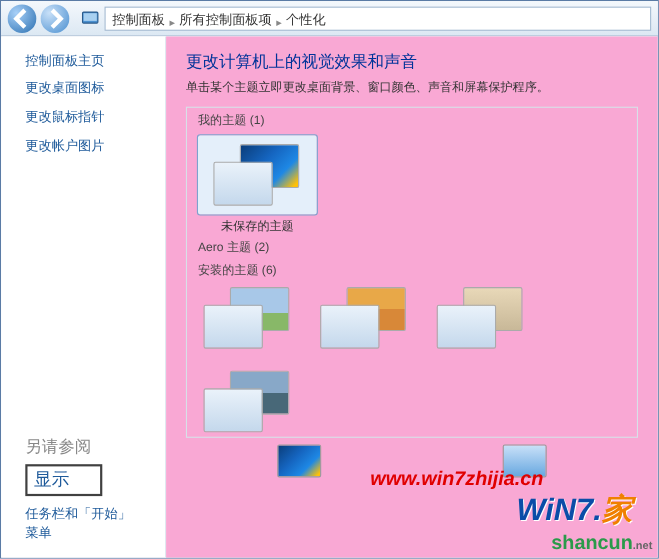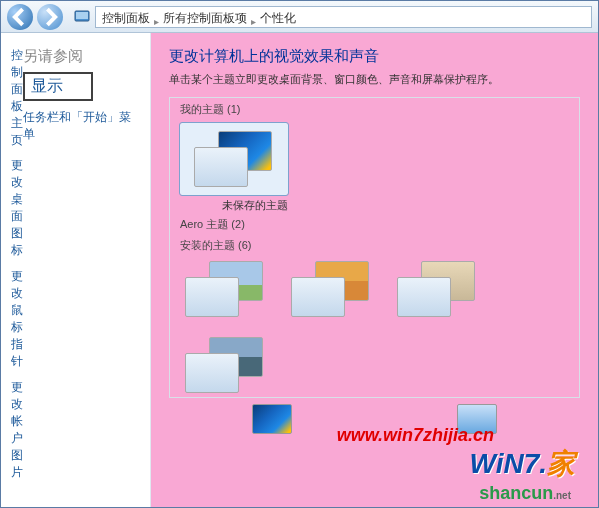--- a/index.html
+++ b/index.html
@@ -10,37 +10,37 @@
   .toolbar { height: 32px; background: linear-gradient(#f4f8fc, #dce8f3); border-bottom: 1px solid #b0c4d8; display: flex; align-items: center; padding: 0 6px; gap: 4px; }
   .nav-btn { width: 26px; height: 26px; border-radius: 50%; background: radial-gradient(circle at 30% 30%, #c8e0f8, #4a8fd0); display: flex; align-items: center; justify-content: center; color: #fff; font-size: 13px; cursor: pointer; }
   .nav-btn.back { background: radial-gradient(circle at 30% 30%, #a8d0f8, #2a6fb0); }
   .addr-icon { width: 18px; height: 18px; display: flex; align-items: center; justify-content: center; margin-left: 6px; }
   .addr-icon svg { width: 16px; height: 16px; }
   .breadcrumb { flex: 1; background: #fff; border: 1px solid #a0b8d0; height: 22px; display: flex; align-items: flex-end; padding: 0 6px; font-size: 12px; color: #333; }
   .bc-sep { margin: 0 4px; color: #888; font-size: 10px; }
   
   .content { flex: 1; display: flex; overflow: hidden; }
   
-  .sidebar { width: 150px; background: #fff; padding: 14px 10px; border-right: 1px solid #e0e8f0; display: flex; }
+  .sidebar { width: 150px; background: #fff; padding: 14px 22px; border-right: 1px solid #e0e8f0; display: flex; flex-direction: column; }
   .sidebar-top { flex: 1; }
   .sb-heading { font-size: 12px; color: #1e5a9a; margin-bottom: 8px; }
   .sb-link { font-size: 12px; color: #1e5a9a; margin: 5px 0 9px; cursor: pointer; display: block; }
   .sb-bottom { }
   .sb-muted { font-size: 15px; color: #888; margin-bottom: 6px; }
   .sb-hl { display: inline-block; border: 2px solid #404040; padding: 2px 28px 2px 6px; font-size: 16px; color: #1e5a9a; cursor: pointer; }
   .sb-last { font-size: 12px; color: #1e5a9a; margin-top: 8px; cursor: pointer; }
   
   .main { flex: 1; background: #f9a8d4; padding: 14px 18px; overflow: hidden; }
   .main-title { font-size: 15px; color: #003399; margin-bottom: 6px; }
   .main-sub { font-size: 11px; color: #333; margin-bottom: 10px; }
   
   .theme-box { border: 1px solid #d8e0e8; padding: 0 10px 2px; }
   .group-label { font-size: 11px; color: #444; margin: 4px 0 6px; }
   .themes-row { display: flex; gap: 16px; flex-wrap: wrap; }
-  .theme { width: 108px; text-align: right; cursor: pointer; }
+  .theme { width: 108px; text-align: center; cursor: pointer; }
   .theme.small { width: 90px; }
   .theme.selected .thumb-wrapper { outline: 1px solid #7da2ce; background: #e4effa; }
   .thumb-wrapper { padding: 6px; border-radius: 2px; }
   .thumb { position: relative; width: 80px; height: 60px; margin: 0 auto; }
   .thumb.stacked .layer { position: absolute; width: 54px; height: 40px; border: 1px solid #aaa; border-radius: 2px; }
   .thumb.stacked .l1 { left: 0; top: 18px; background: linear-gradient(#eaf2fa, #c4d8ec); z-index: 2; }
   .thumb.stacked .l2 { left: 24px; top: 2px; z-index: 1; }
   .win7-wall { background: linear-gradient(135deg, #0a3d7a 0%, #1565c0 40%, #1e88e5 70%, #ffc107 95%); }
   .landscape { background: linear-gradient(#a8c8e8 60%, #88b868 60%); }
   .autumn { background: linear-gradient(#e8a848 50%, #d88838 50%); }
@@ -49,21 +49,21 @@
   .china { background: linear-gradient(#e8d8b8, #d8c8a8); }
   .theme-label { font-size: 11px; color: #333; margin-top: 3px; white-space: nowrap; }
   
   .bottom-row { display: flex; justify-content: space-around; margin-top: 6px; }
   .setting-item { text-align: center; font-size: 11px; color: #1e5a9a; cursor: pointer; width: 90px; }
   .setting-icon { width: 40px; height: 30px; margin: 0 auto 3px; border: 1px solid #999; border-radius: 2px; }
   
   .watermark1 { position: absolute; right: 105px; top: 425px; font-size: 18px; font-weight: bold; color: #e00000; font-style: italic; pointer-events: none; }
   .watermark2 { position: absolute; right: 24px; top: 445px; font-size: 28px; font-weight: 900; color: #0a4da8; font-style: italic; pointer-events: none; text-shadow: 1px 1px 0 #fff; }
   .watermark2 .orange { color: #f08000; }
-  .watermark3 { position: absolute; right: 28px; bottom: 4px; font-size: 18px; font-weight: 700; color: #2a9a4a; pointer-events: none; }
+  .watermark3 { position: absolute; right: 6px; bottom: 4px; font-size: 18px; font-weight: 700; color: #2a9a4a; pointer-events: none; }
   .watermark3 .net { font-size: 10px; color: #666; }
 </style>
 </head>
 <body>
 
 <div class="window">
 
   <div class="toolbar">
     <div class="nav-btn back">
       <svg viewBox="0 0 10 10">

